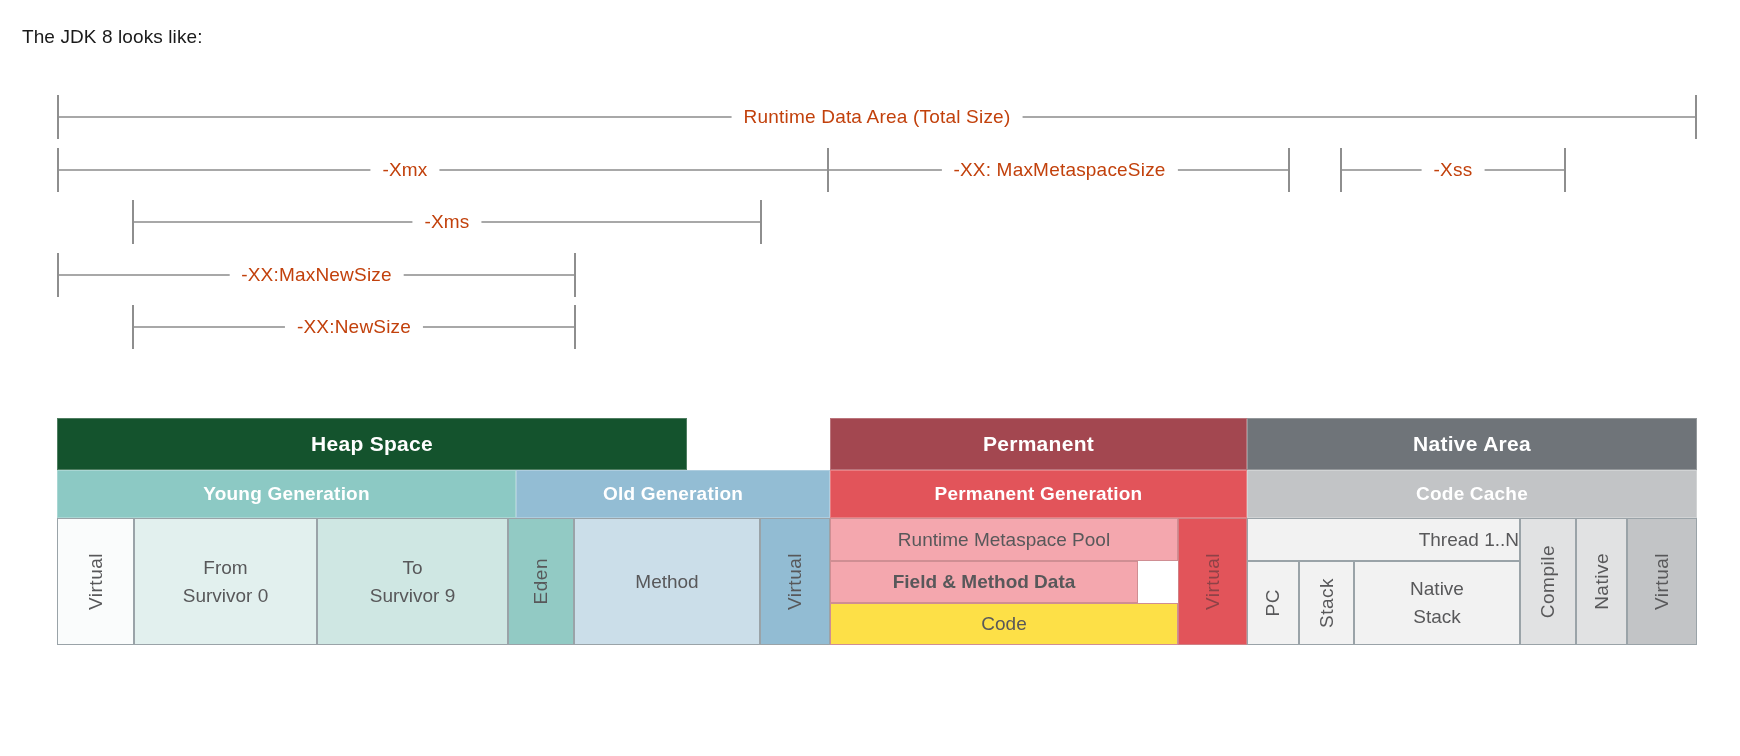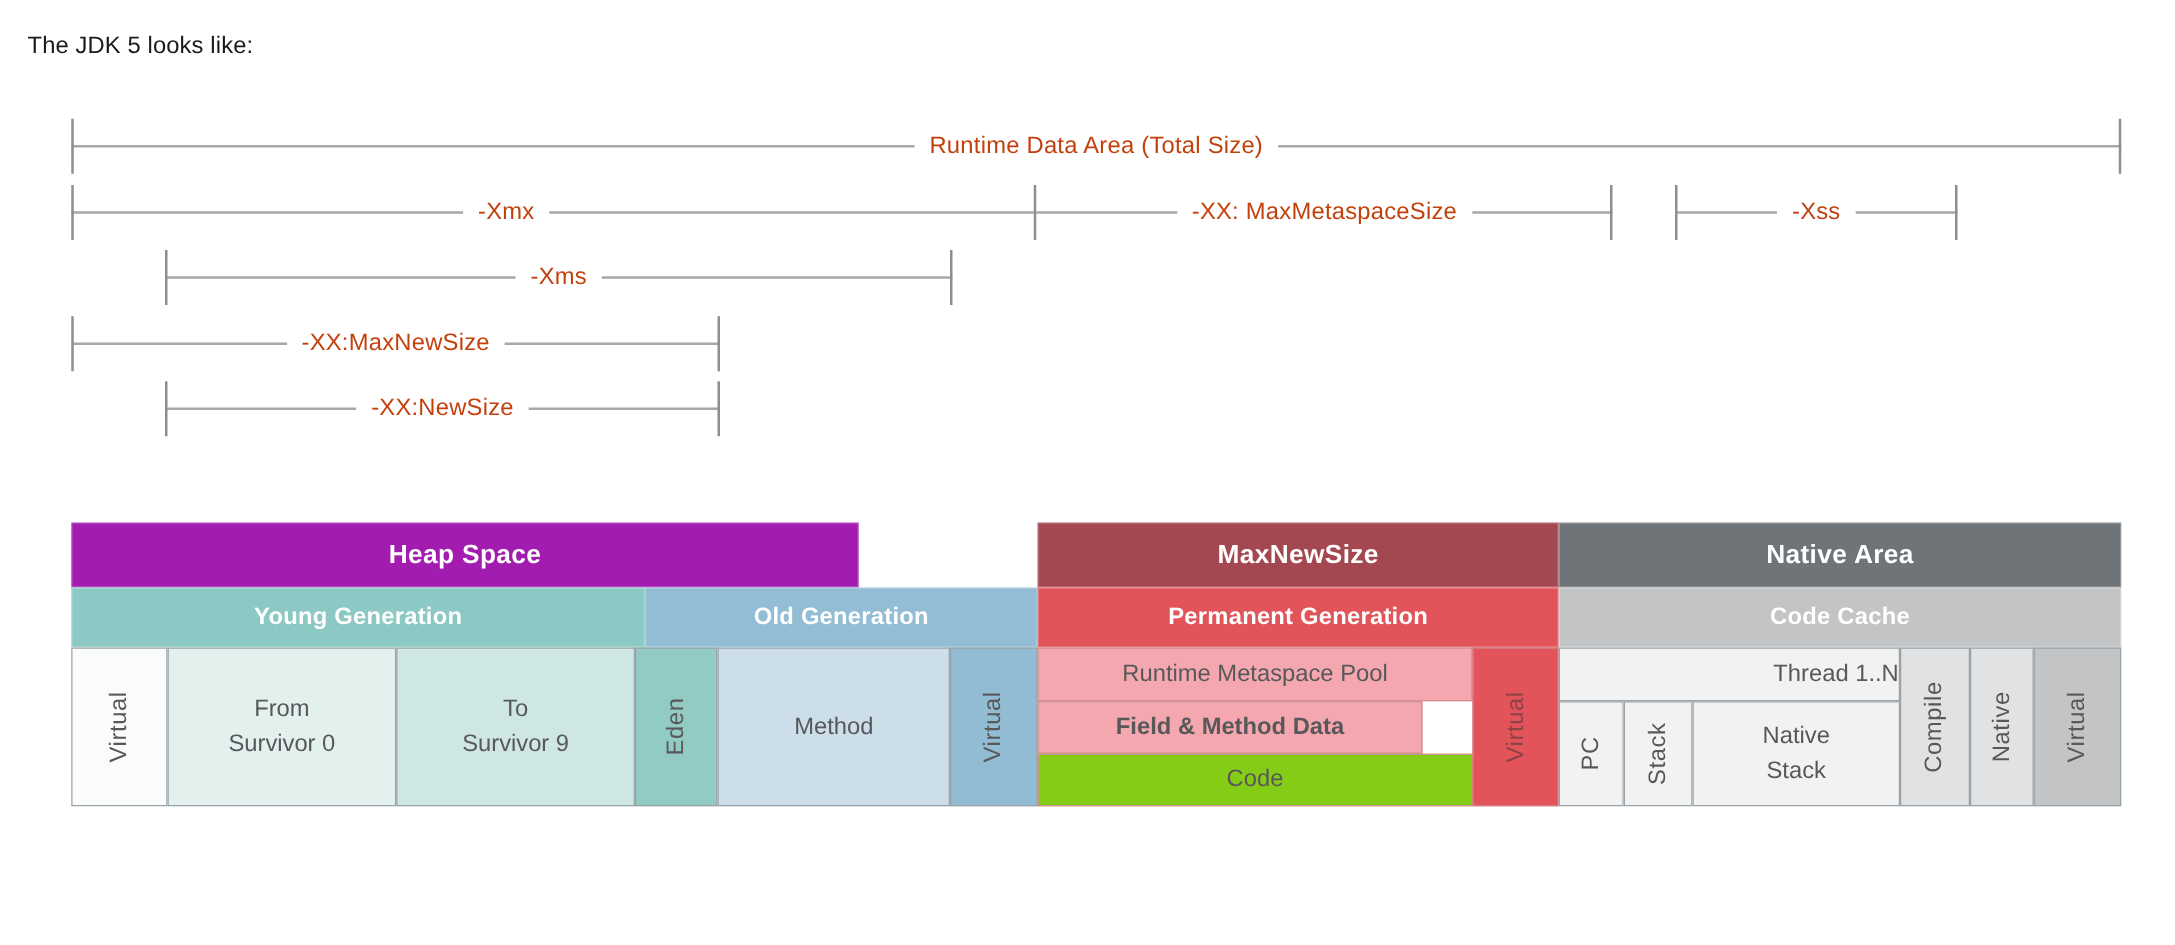--- a/index.html
+++ b/index.html
@@ -97,21 +97,21 @@
   .threadhdr{
     position:absolute;box-sizing:border-box;
     display:flex;align-items:center;justify-content:center;
     color:#58585a;font-size:19px;
     border:1px solid #9aa3a8;
   }
 </style>
 </head>
 <body>
 
-<div class="caption">The JDK 5 looks like:</div>
+<div class="caption">The JDK 8 looks like:</div>
 
 <div class="rulers">
 
   <div class="ruler" style="left:57px; top:97px; width:1640px;">
     <div class="seg" style="left:0;width:1640px;"></div>
     <div class="tick" style="left:0;"></div>
     <div class="tick" style="left:1638px;"></div>
     <div class="rlabel" style="left:50%;">Runtime Data Area (Total Size)</div>
   </div>
 
@@ -153,25 +153,25 @@
     <div class="seg" style="left:0;width:444px;"></div>
     <div class="tick" style="left:0;"></div>
     <div class="tick" style="left:442px;"></div>
     <div class="rlabel" style="left:50%;">-XX:NewSize</div>
   </div>
 
 </div>
 
 <div class="memmap">
 
-  <div class="cell band1" style="left:0;width:630px;background:#a21caf;">
+  <div class="cell band1" style="left:0;width:630px;background:#14532d;">
     <span>Heap Space</span>
   </div>
   <div class="cell band1" style="left:773px;width:417px;background:#a34750;">
-    <span>MaxNewSize</span>
+    <span>Permanent</span>
   </div>
   <div class="cell band1" style="left:1190px;width:450px;background:#6f7479;">
     <span>Native Area</span>
   </div>
 
   <div class="cell band2" style="left:0;width:459px;background:#8cc9c4;">
     <span>Young Generation</span>
   </div>
   <div class="cell band2" style="left:459px;width:314px;background:#93bdd4;">
     <span>Old Generation</span>
@@ -203,21 +203,21 @@
   <div class="cell body" style="left:703px;width:70px;background:#92bcd3;">
     <span class="vert">Virtual</span>
   </div>
 
   <div class="subrow" style="left:773px;top:100px;width:348px;height:43px;background:#f4a7ae;">
     <span>Runtime Metaspace Pool</span>
   </div>
   <div class="subrow" style="left:773px;top:143px;width:308px;height:42px;background:#f4a7ae;font-weight:bold;">
     <span>Field &amp; Method Data</span>
   </div>
-  <div class="subrow" style="left:773px;top:185px;width:348px;height:42px;background:#84cc16;text-align:center;">
+  <div class="subrow" style="left:773px;top:185px;width:348px;height:42px;background:#fde047;text-align:center;">
     <span>Code</span>
   </div>
   <div class="cell body" style="left:1121px;width:69px;background:#e2545a;border-color:#d08085;color:#8d4247;">
     <span class="vert">Virtual</span>
   </div>
 
   <div class="threadhdr" style="left:1190px;top:100px;width:273px;height:43px;background:#f2f2f2;justify-content:flex-end;">
     <span>Thread 1..N</span>
   </div>
   <div class="cell" style="left:1190px;top:143px;width:52px;height:84px;background:#f2f2f2;border:1px solid #9aa3a8;color:#58585a;font-size:19px;">

